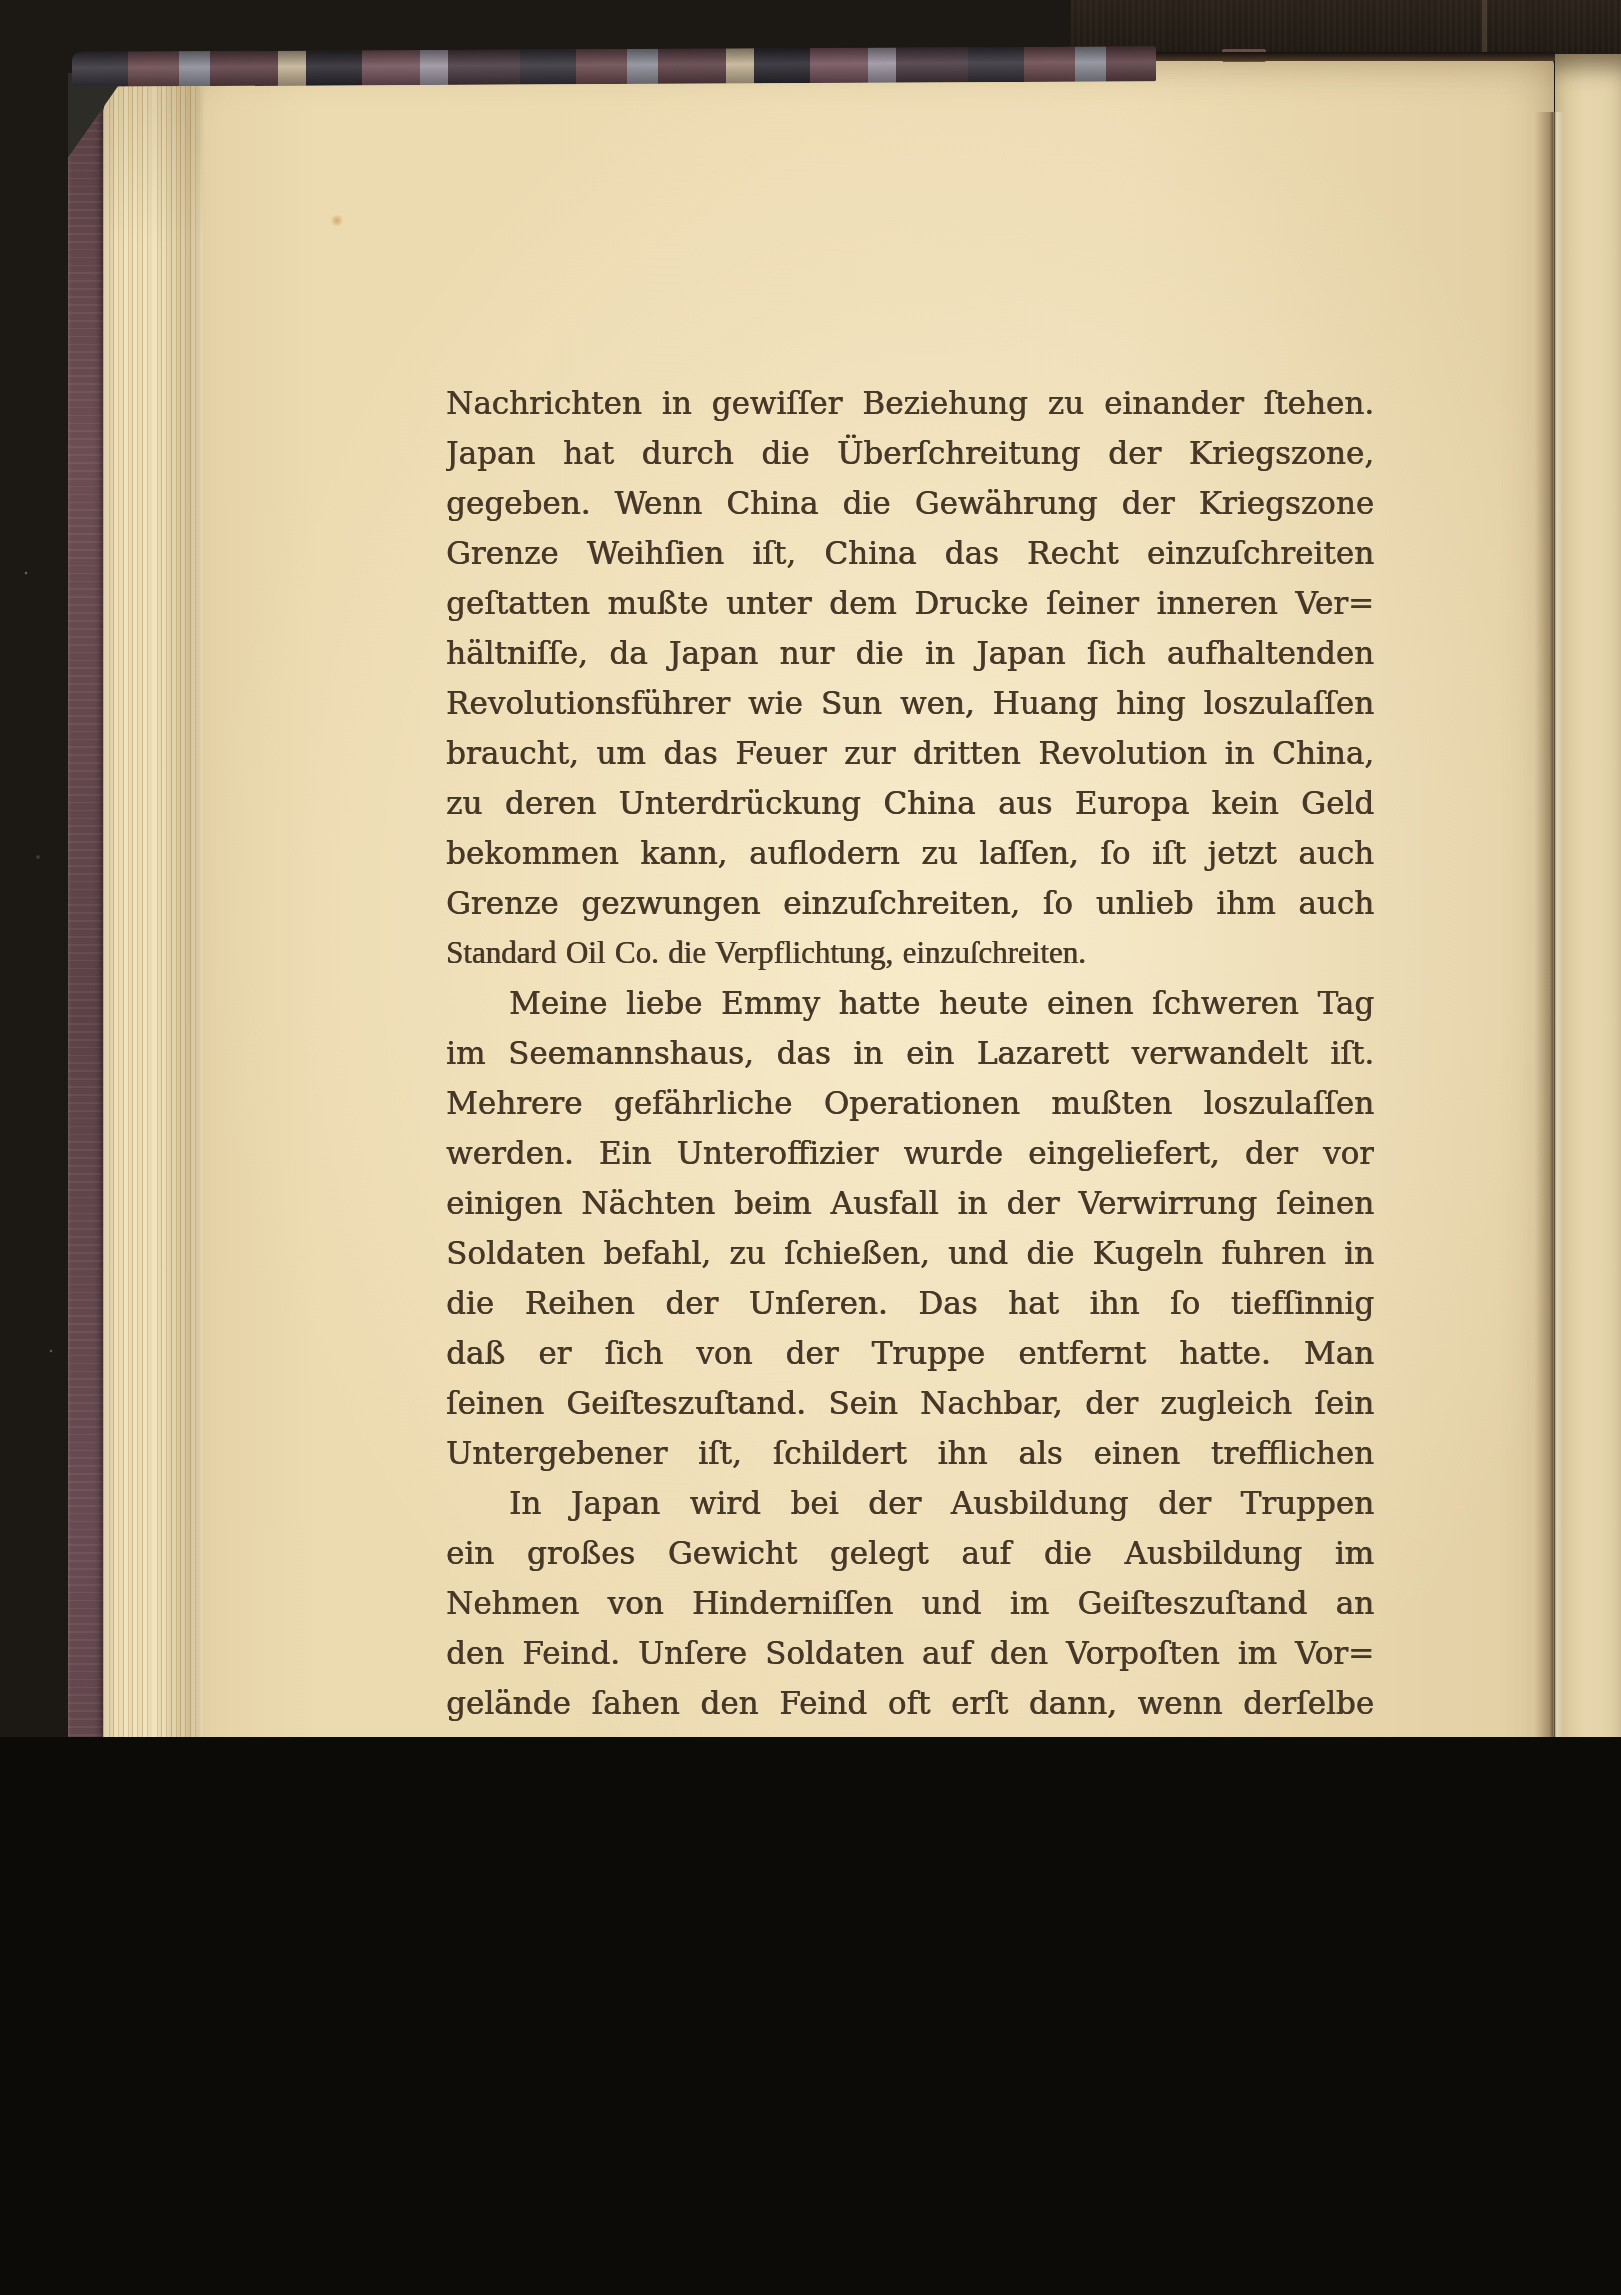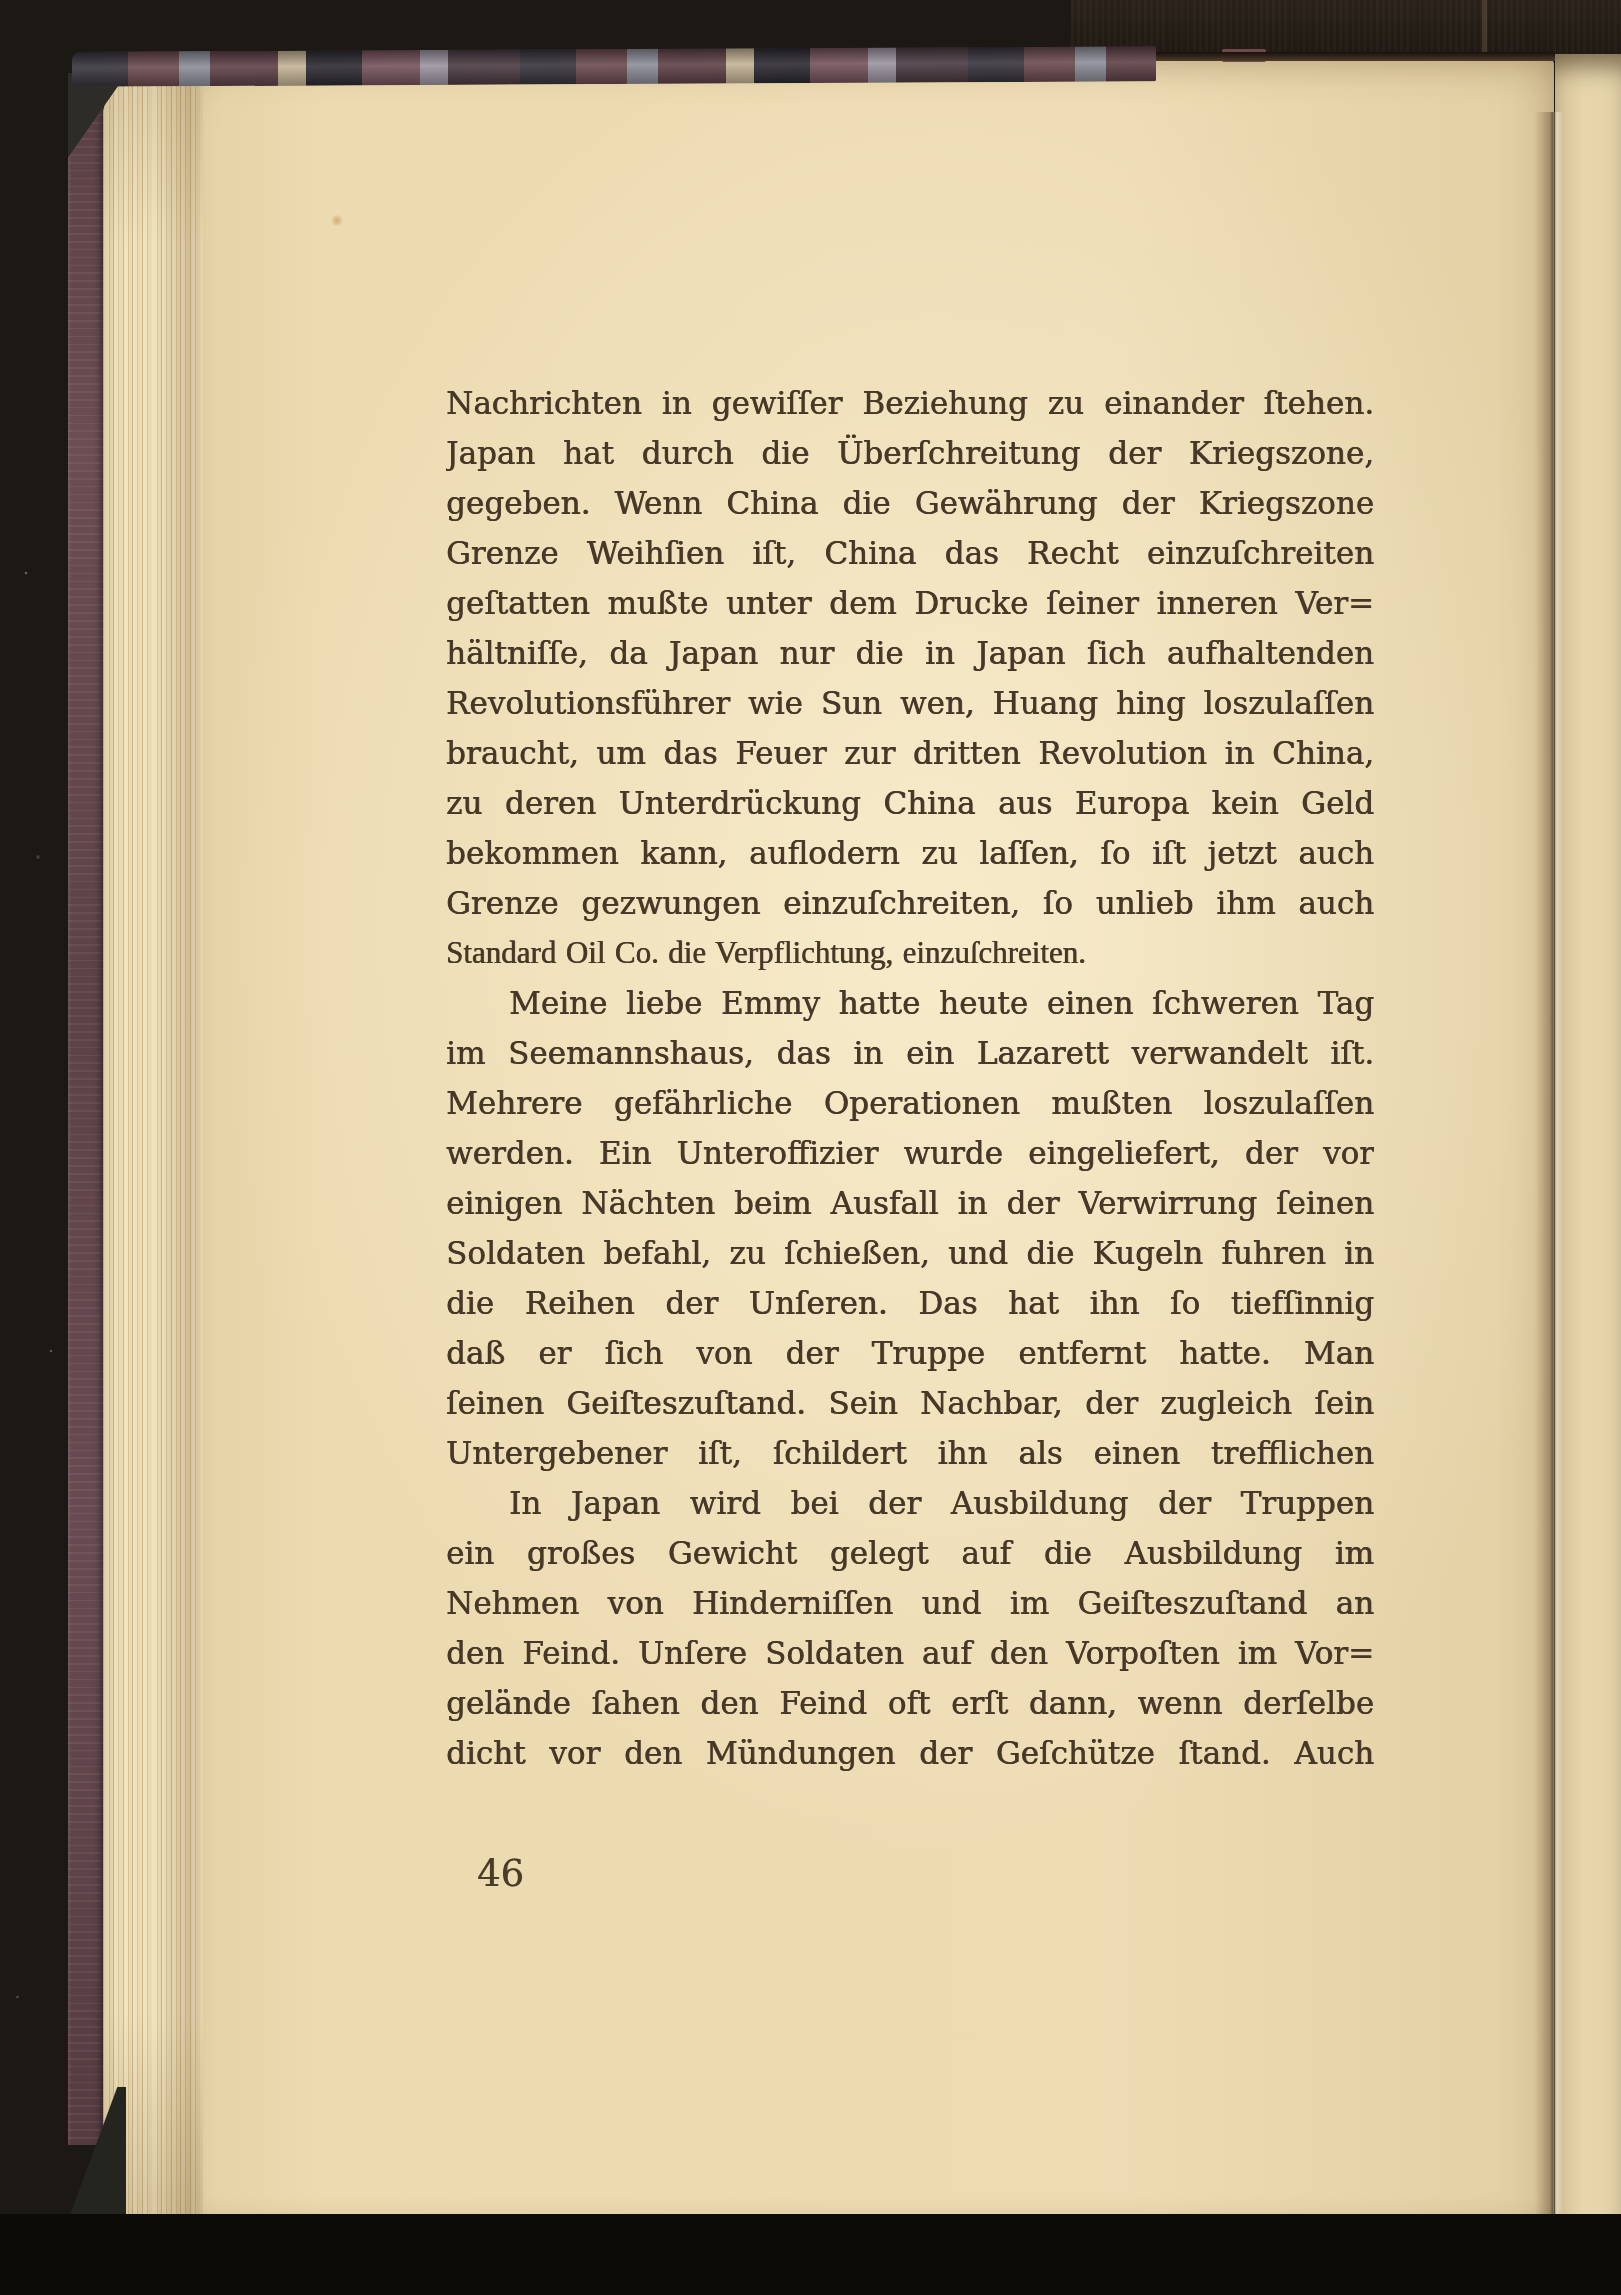--- a/index.html
+++ b/index.html
@@ -1,16 +1,16 @@
 <!DOCTYPE html>
 <html style="font-size:14px"><head>
 <meta charset="utf-8">
 <style>
   html,body{margin:0;padding:0;background:#0d0b08;}
-  .scene{position:relative;width:1622px;height:2214px;overflow:hidden;
+  .scene{position:relative;width:1622px;height:1737px;overflow:hidden;
          background:#1c1813;font-family:"DejaVu Serif","Liberation Serif",serif;}
   .abs{position:absolute;}
 
   
   .bg-speckles{left:0;top:0;width:1622px;height:2295px;
     background-image:
       radial-gradient(circle 1.7px at 26px 573px, rgba(180,190,205,.45) 0 0.9px, transparent 1.7px),
       radial-gradient(circle 1.7px at 51px 1351px, rgba(180,190,205,.38) 0 0.9px, transparent 1.7px),
       radial-gradient(circle 1.7px at 17.5px 1997px, rgba(180,190,205,.30) 0 0.9px, transparent 1.7px),
       radial-gradient(circle 1.7px at 84px 371px, rgba(180,190,205,.35) 0 0.9px, transparent 1.7px),

